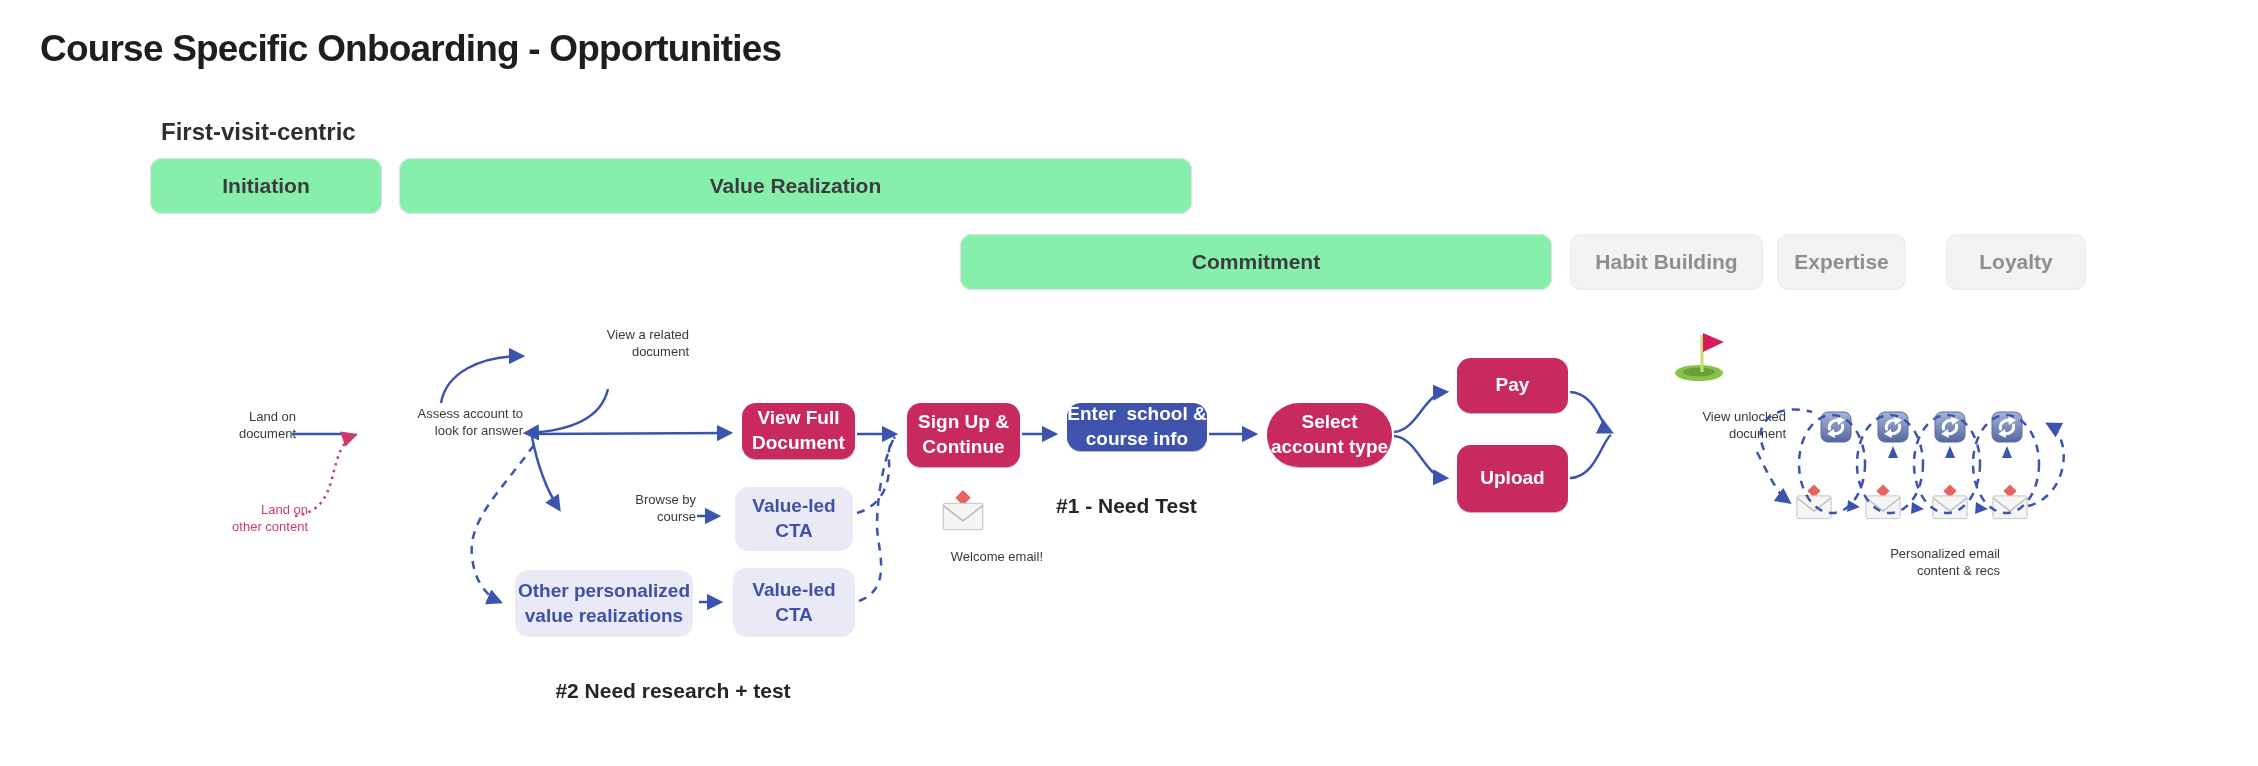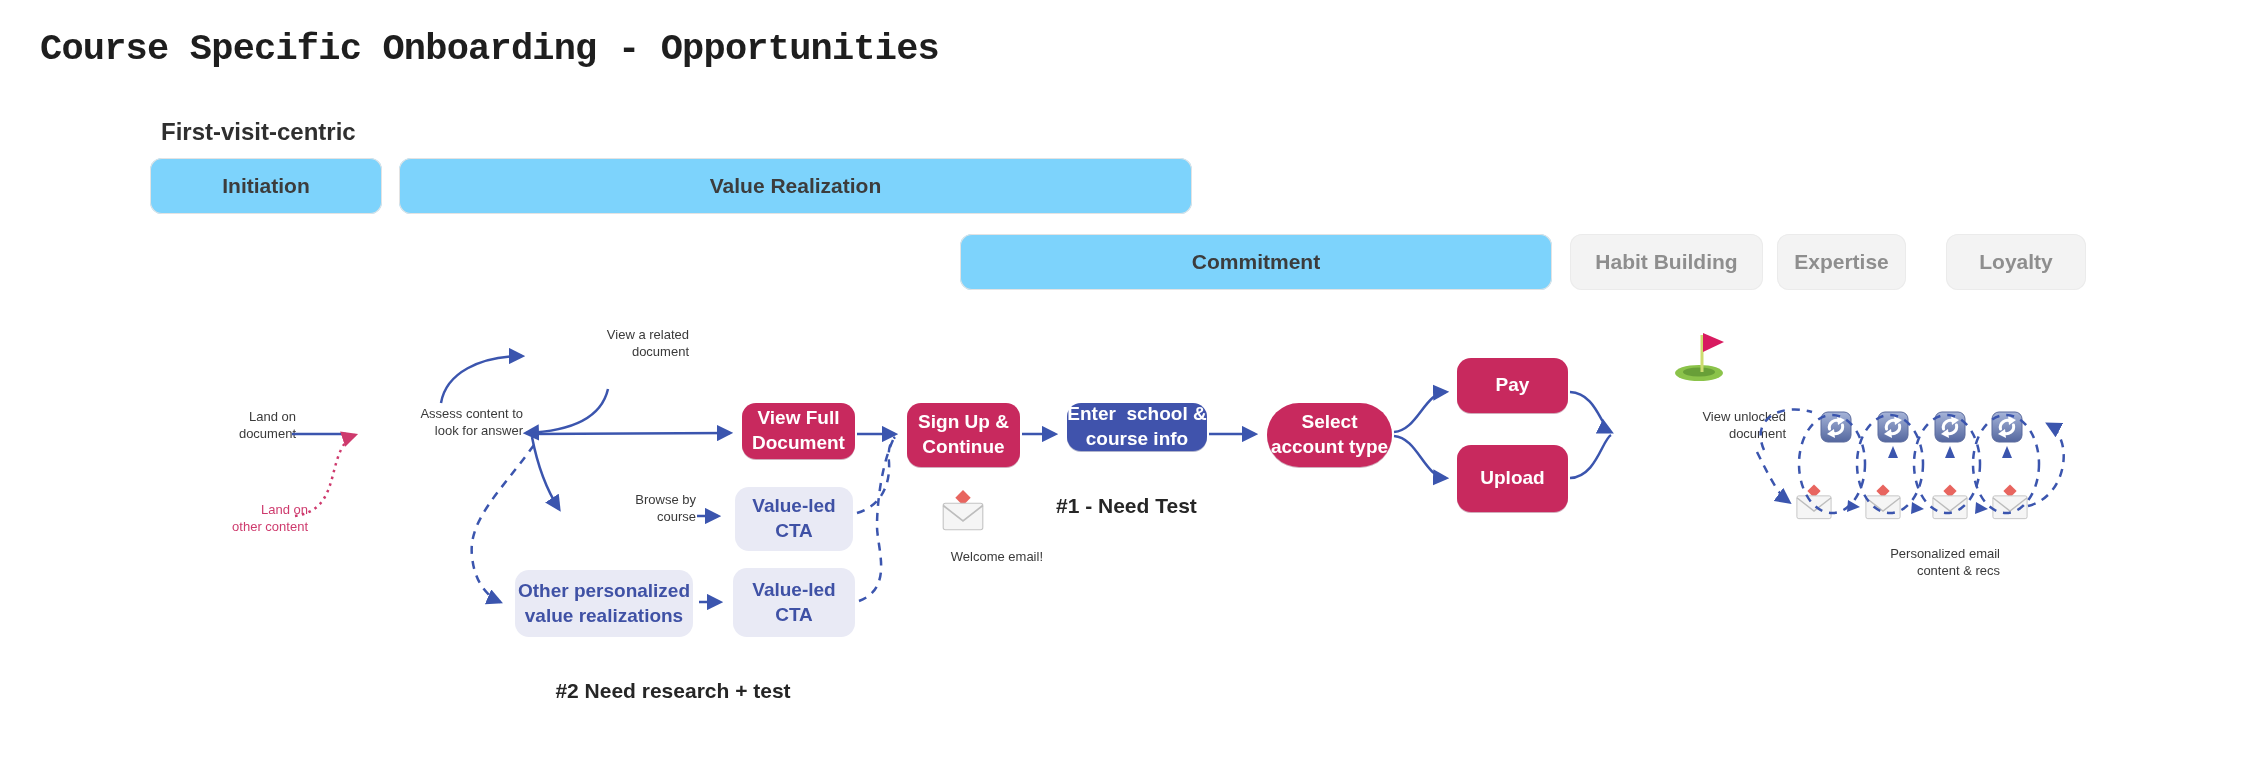--- a/index.html
+++ b/index.html
@@ -2,39 +2,39 @@
 <html><head>
 <meta charset="utf-8">
 <style>
   html,body{margin:0;padding:0;background:#fff;}
   body{font-family:"Liberation Sans","DejaVu Sans",sans-serif;}
   .canvas{position:relative;width:2258px;height:766px;background:#ffffff;overflow:hidden;}
   .abs{position:absolute;}
   .title{font-size:37px;font-weight:bold;color:#1e1e1e;letter-spacing:-0.8px;white-space:nowrap;}
   .phase-label{font-size:24px;font-weight:bold;color:#2f2f2f;white-space:nowrap;}
   .pill{display:flex;align-items:center;justify-content:center;height:56px;border-radius:12px;
-        background:#7dd3fc;box-shadow:inset 0 0 0 1px #e3e3e3;font-size:21px;font-weight:bold;color:#3c3c3c;}
+        background:#86efac;box-shadow:inset 0 0 0 1px #e3e3e3;font-size:21px;font-weight:bold;color:#3c3c3c;}
   .pill.light{background:#f3f3f3;box-shadow:inset 0 0 0 1px #ebebeb;color:#8e8e8e;}
   .flow-label{font-size:13px;color:#3a3a3a;text-align:right;line-height:1.3;white-space:pre-line;}
   .flow-label.pink{color:#ce3a6d;}
   .btn{display:flex;align-items:center;justify-content:center;text-align:center;border-radius:14px;
        background:#c8295e;color:#ffffff;font-size:19px;font-weight:bold;line-height:1.3;white-space:pre-wrap;
        box-shadow:0 1px 0 rgba(120,20,60,.35);}
   .btn.blue{background:#4053ac;box-shadow:0 1px 0 rgba(30,40,110,.35);}
   .cta-box{display:flex;align-items:center;justify-content:center;text-align:center;border-radius:14px;
        background:#e9eaf5;color:#3f51a5;font-size:19px;font-weight:bold;line-height:1.3;white-space:pre-line;}
   .note{font-size:21px;font-weight:bold;color:#262626;text-align:center;white-space:pre-line;}
   .overlay{position:absolute;left:0;top:0;pointer-events:none;}
 </style>
 </head>
 <body>
 
 <div class="canvas">
 
-  <div class="abs title" style="left:40px;top:28px;font-family:Liberation Mono, monospace;">Course Specific Onboarding - Opportunities</div>
+  <div class="abs title" style="left:40px;top:28px;">Course Specific Onboarding - Opportunities</div>
   <div class="abs phase-label" style="left:161px;top:118px;">First-visit-centric</div>
 
   <div class="abs pill" style="left:150px;top:158px;width:232px;">
       <span>Initiation</span>
     </div>
   <div class="abs pill" style="left:399px;top:158px;width:793px;">
       <span>Value Realization</span>
     </div>
   <div class="abs pill" style="left:960px;top:234px;width:592px;">
       <span>Commitment</span>
@@ -46,21 +46,21 @@
       <span>Expertise</span>
     </div>
   <div class="abs pill light" style="left:1946px;top:234px;width:140px;">
       <span>Loyalty</span>
     </div>
 
   <div class="abs flow-label" style="left:166px;top:409px;width:130px;">Land on
 document</div>
   <div class="abs flow-label pink" style="left:148px;top:502px;width:160px;">Land on
 other content</div>
-  <div class="abs flow-label" style="left:353px;top:406px;width:170px;">Assess content to
+  <div class="abs flow-label" style="left:353px;top:406px;width:170px;">Assess account to
 look for answer</div>
   <div class="abs flow-label" style="left:519px;top:327px;width:170px;">View a related
 document</div>
   <div class="abs flow-label" style="left:566px;top:492px;width:130px;">Browse by
 course</div>
   <div class="abs flow-label" style="left:1616px;top:409px;width:170px;">View unlocked
 document</div>
   <div class="abs flow-label" style="left:1810px;top:546px;width:190px;">Personalized email
 content &amp; recs</div>
   <div class="abs flow-label" style="left:883px;top:549px;width:160px;">Welcome email!</div>

